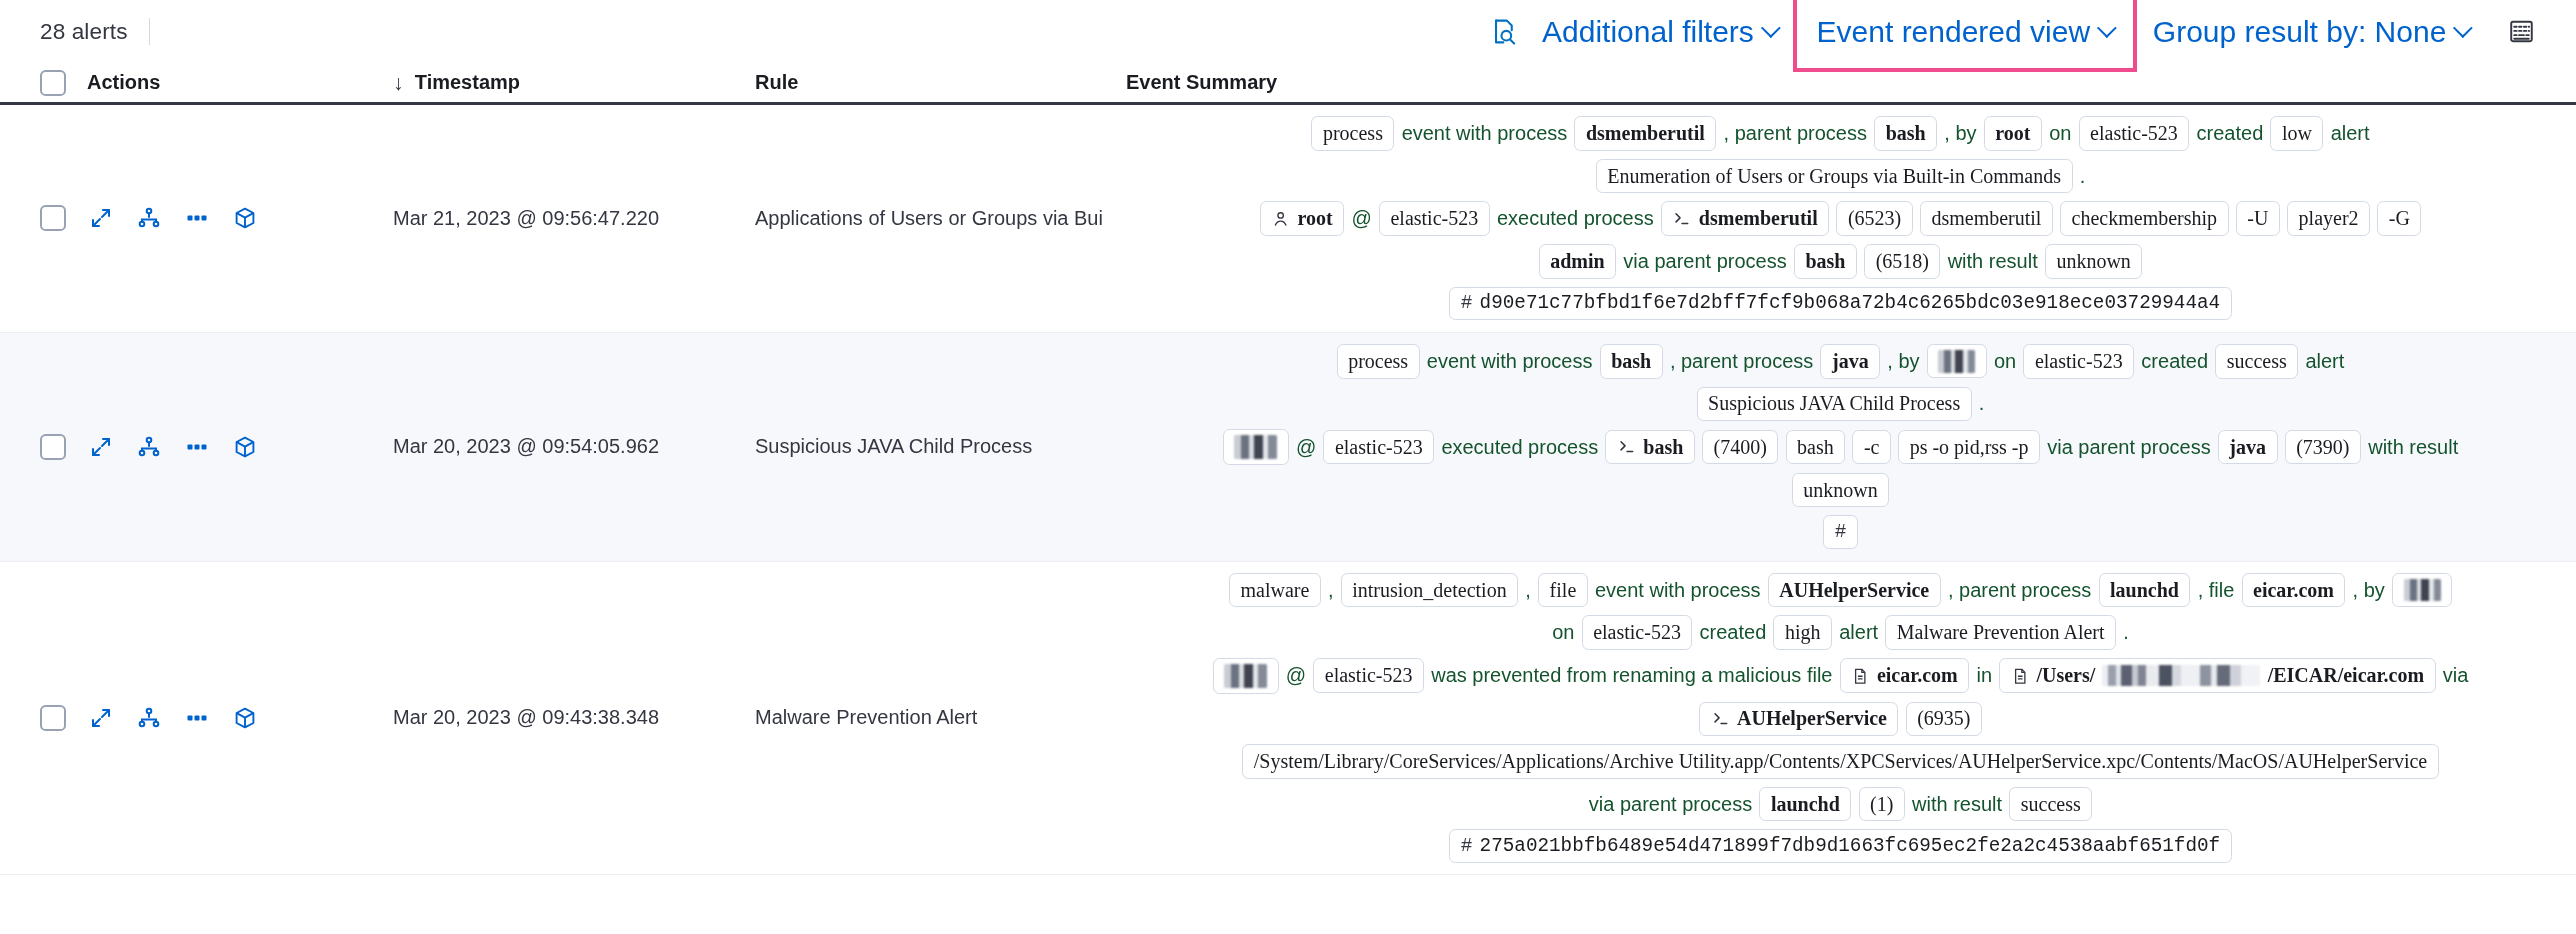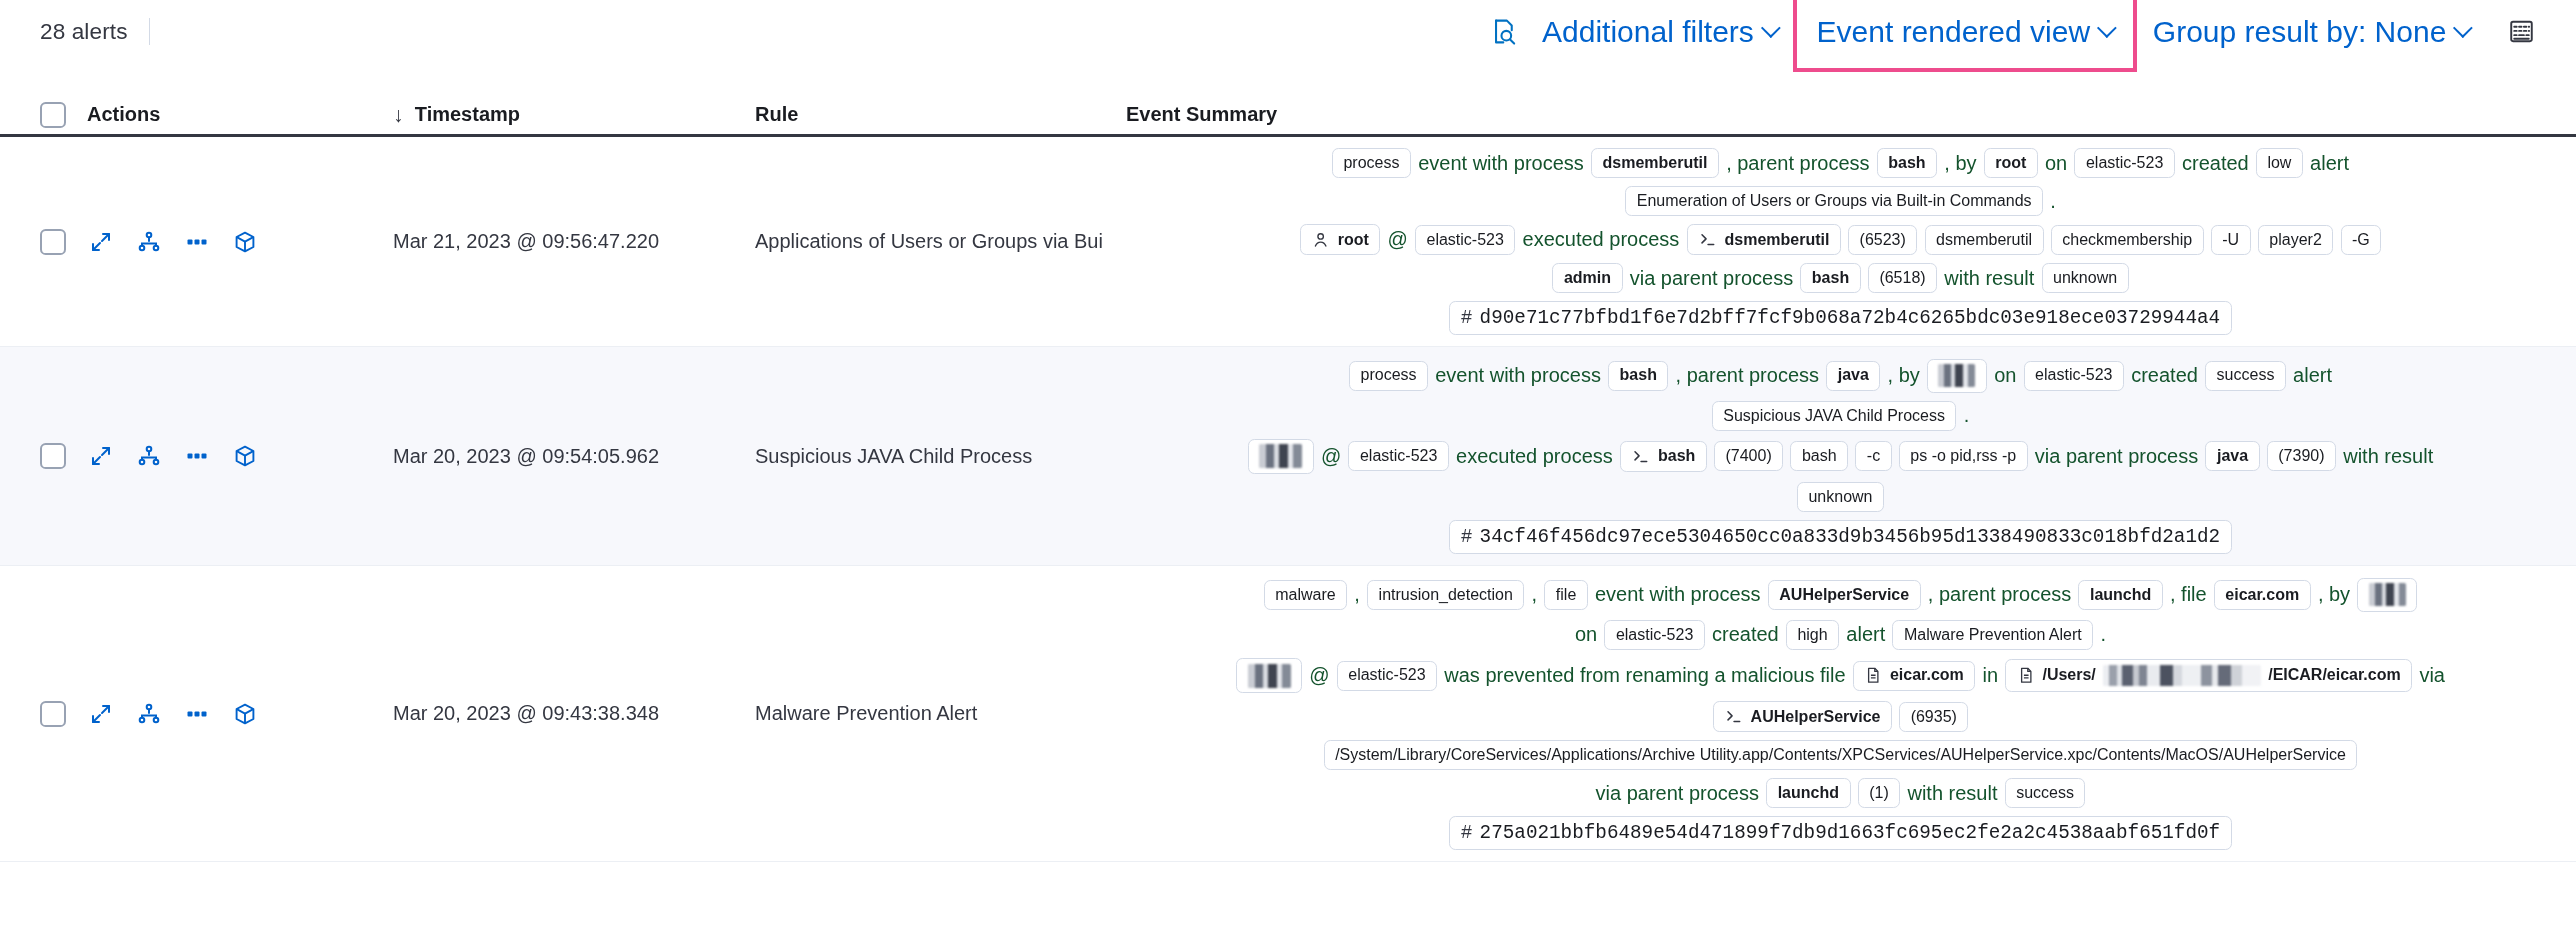--- a/index.html
+++ b/index.html
@@ -84,21 +84,20 @@
   
   .thead {
     display: flex;
     align-items: center;
     height: 42px;
     padding: 0 12px 0 40px;
     font-size: 20px;
     font-weight: bold;
     color: #1a1c21;
     border-bottom: 3.2px solid #343741;
-    margin-top: 32px;
   }
   .th { display:flex; align-items:center; gap:9.7px; }
   .col-check { width: 47px; flex: 0 0 47px; }
   .col-actions { width: 306px; flex: 0 0 306px; }
   .col-ts { width: 362px; flex: 0 0 362px; }
   .col-rule { width: 371px; flex: 0 0 371px; }
   .col-sum { flex: 1 1 auto; }
 
   .checkbox {
     width: 26px; height: 26px;
@@ -165,24 +164,25 @@
     white-space: nowrap;
   }
   .pill {
     display: inline-flex;
     align-items: center;
     gap: 7.2px;
     border: 1.6px solid #d3dae6;
     border-radius: 6.4px;
     background: #ffffff;
     padding: 4.8px 10.5px;
-    font-size: 16px;
+    font-size: 20px;
     color: #1a1c21;
     white-space: nowrap;
     max-width: 100%;
+    font-family: Liberation Serif, serif;
   }
   .pill.bold { font-weight: bold; }
   .pill.mono { font-family: "Liberation Mono", monospace; font-size: 19.3px; }
   .pill .ico { display:inline-flex; align-items:center; color:#343741; }
   .hash-sign { font-family: "Liberation Mono", monospace; color:#343741; }
 
   .redact {
     display: inline-block;
     width: 43px; height: 24px;
     background:
@@ -527,21 +527,20 @@
           <span class="txt">with result</span>
         </div>
         <div class="sumline">
           <span class="pill">
             <span>unknown</span>
           </span>
         </div>
         <div class="sumline">
           <span class="pill mono">
             <span class="hash-sign">#</span>
-            <span>34cf46f456dc97ece5304650cc0a833d9b3456b95d1338490833c018bfd2a1d2</span>
           </span>
         </div>
       </div>
     </div>
     <div class="row r3">
       <div class="cell col-check">
         <span class="checkbox"></span>
       </div>
       <div class="cell col-actions">
         <div class="actions-icons">

